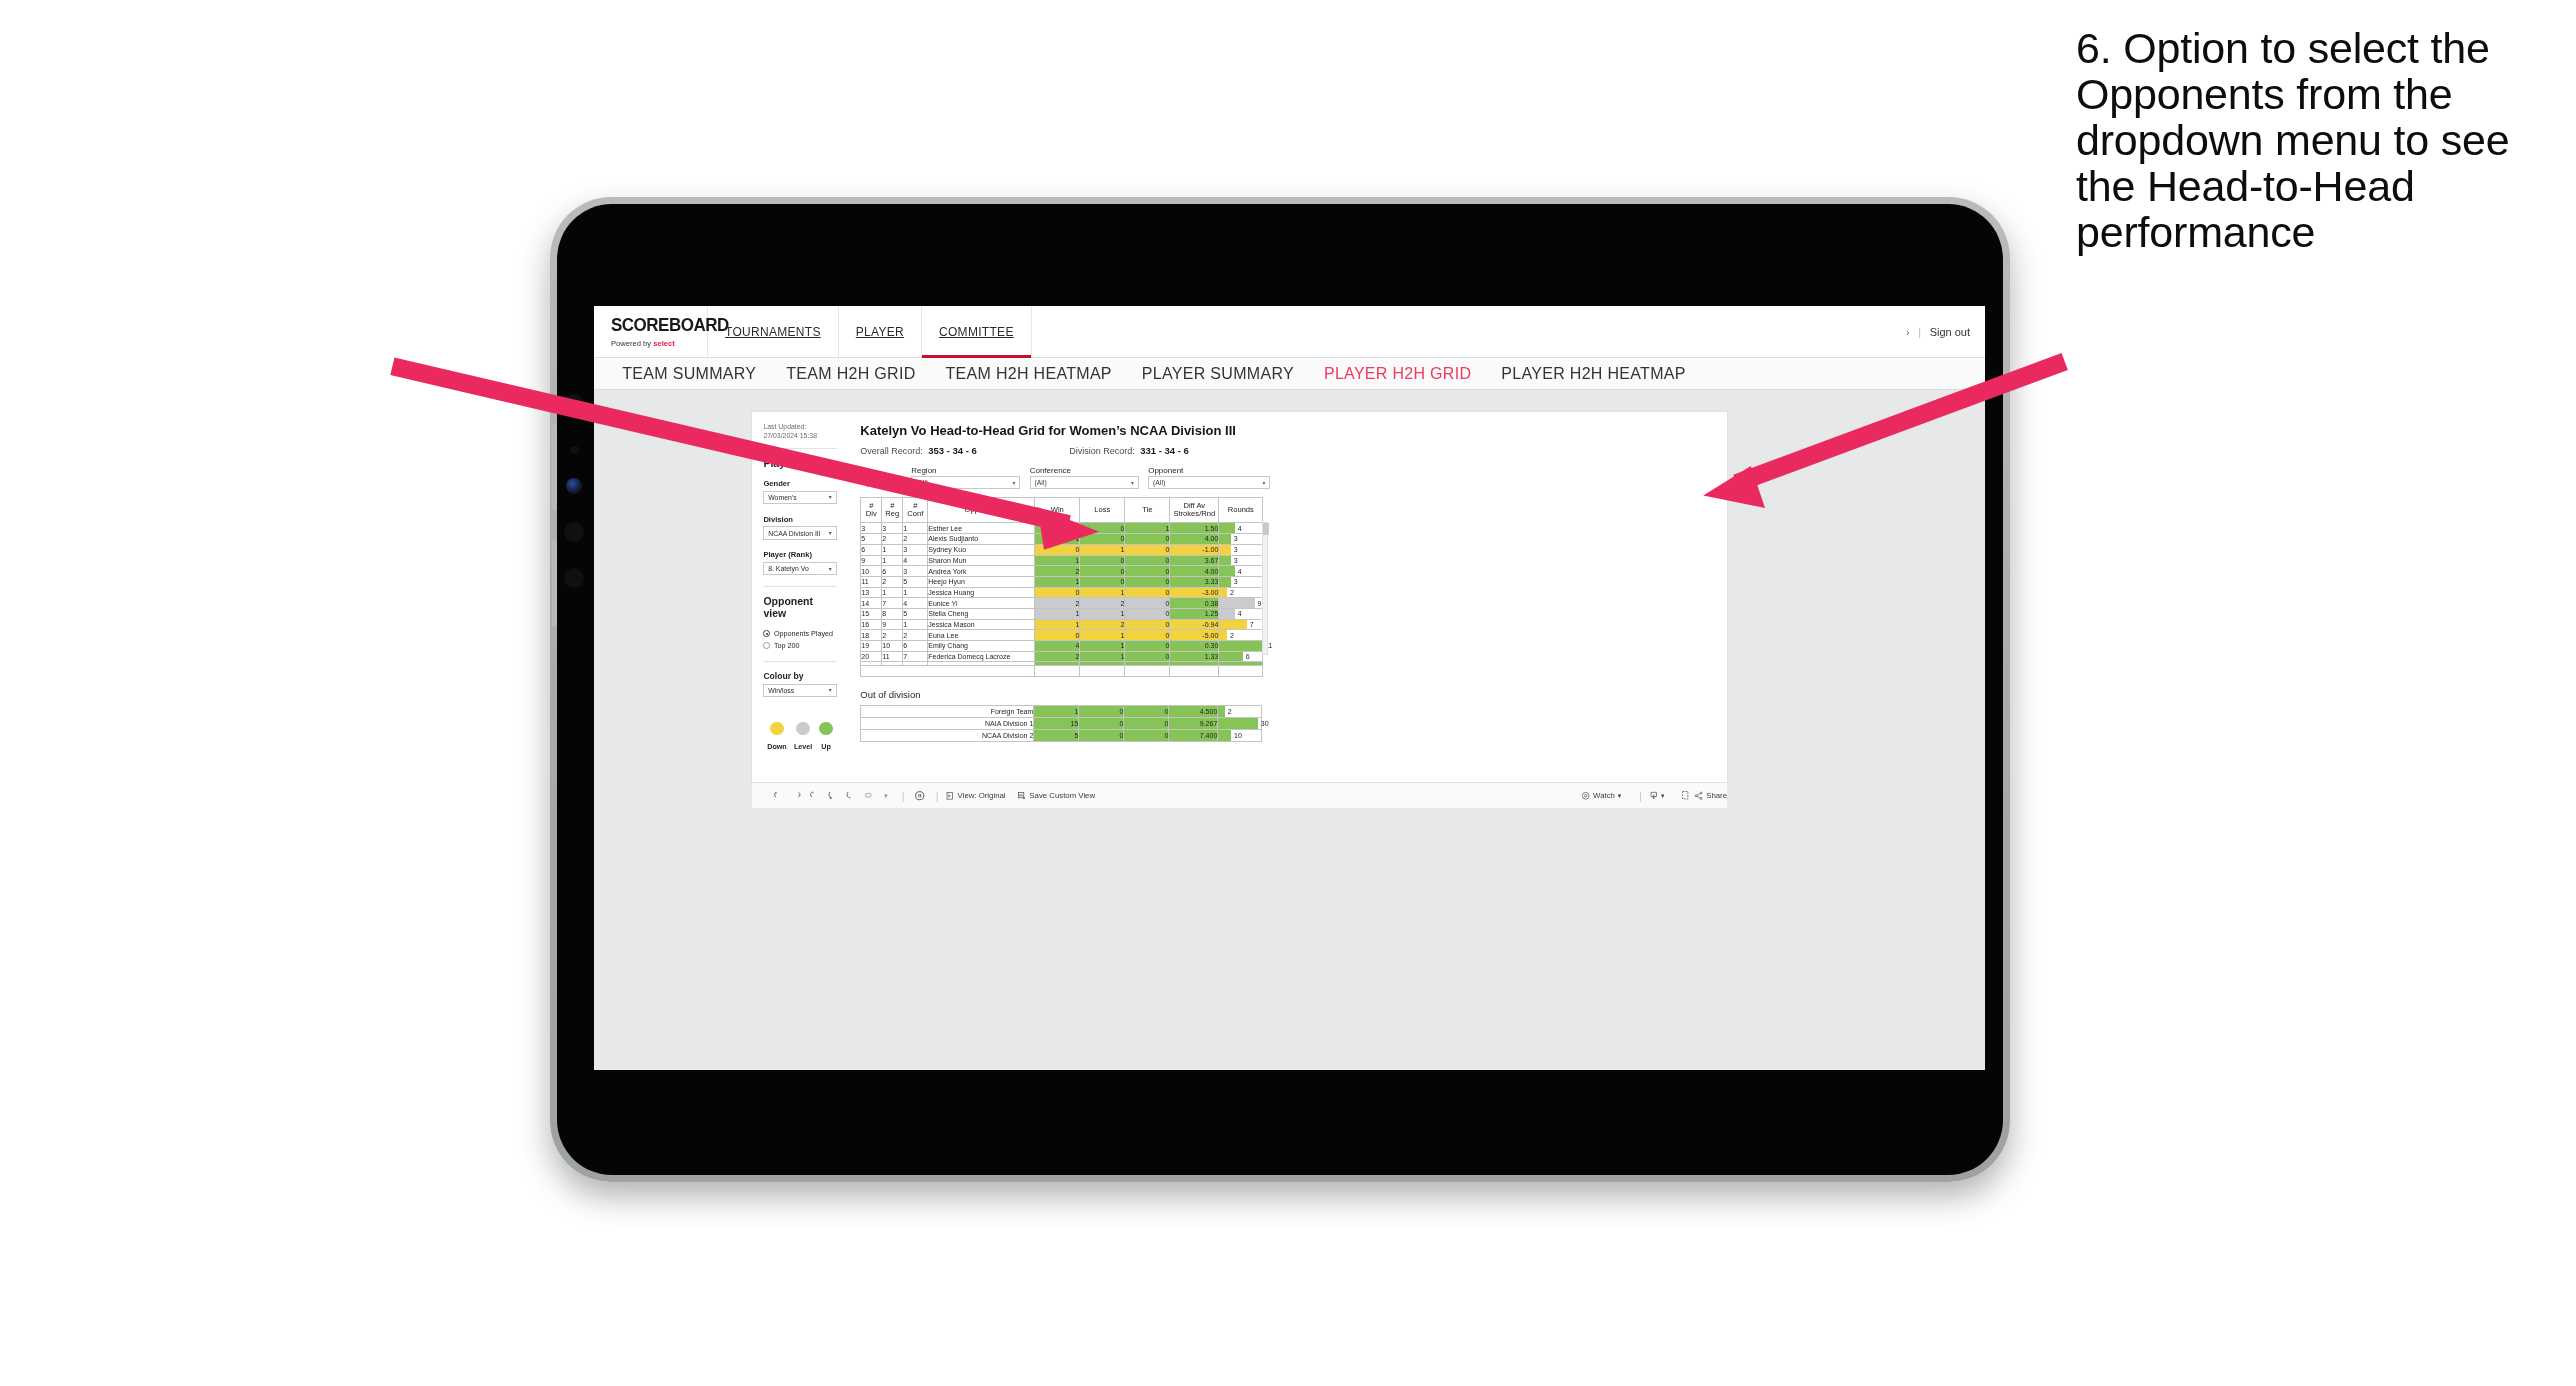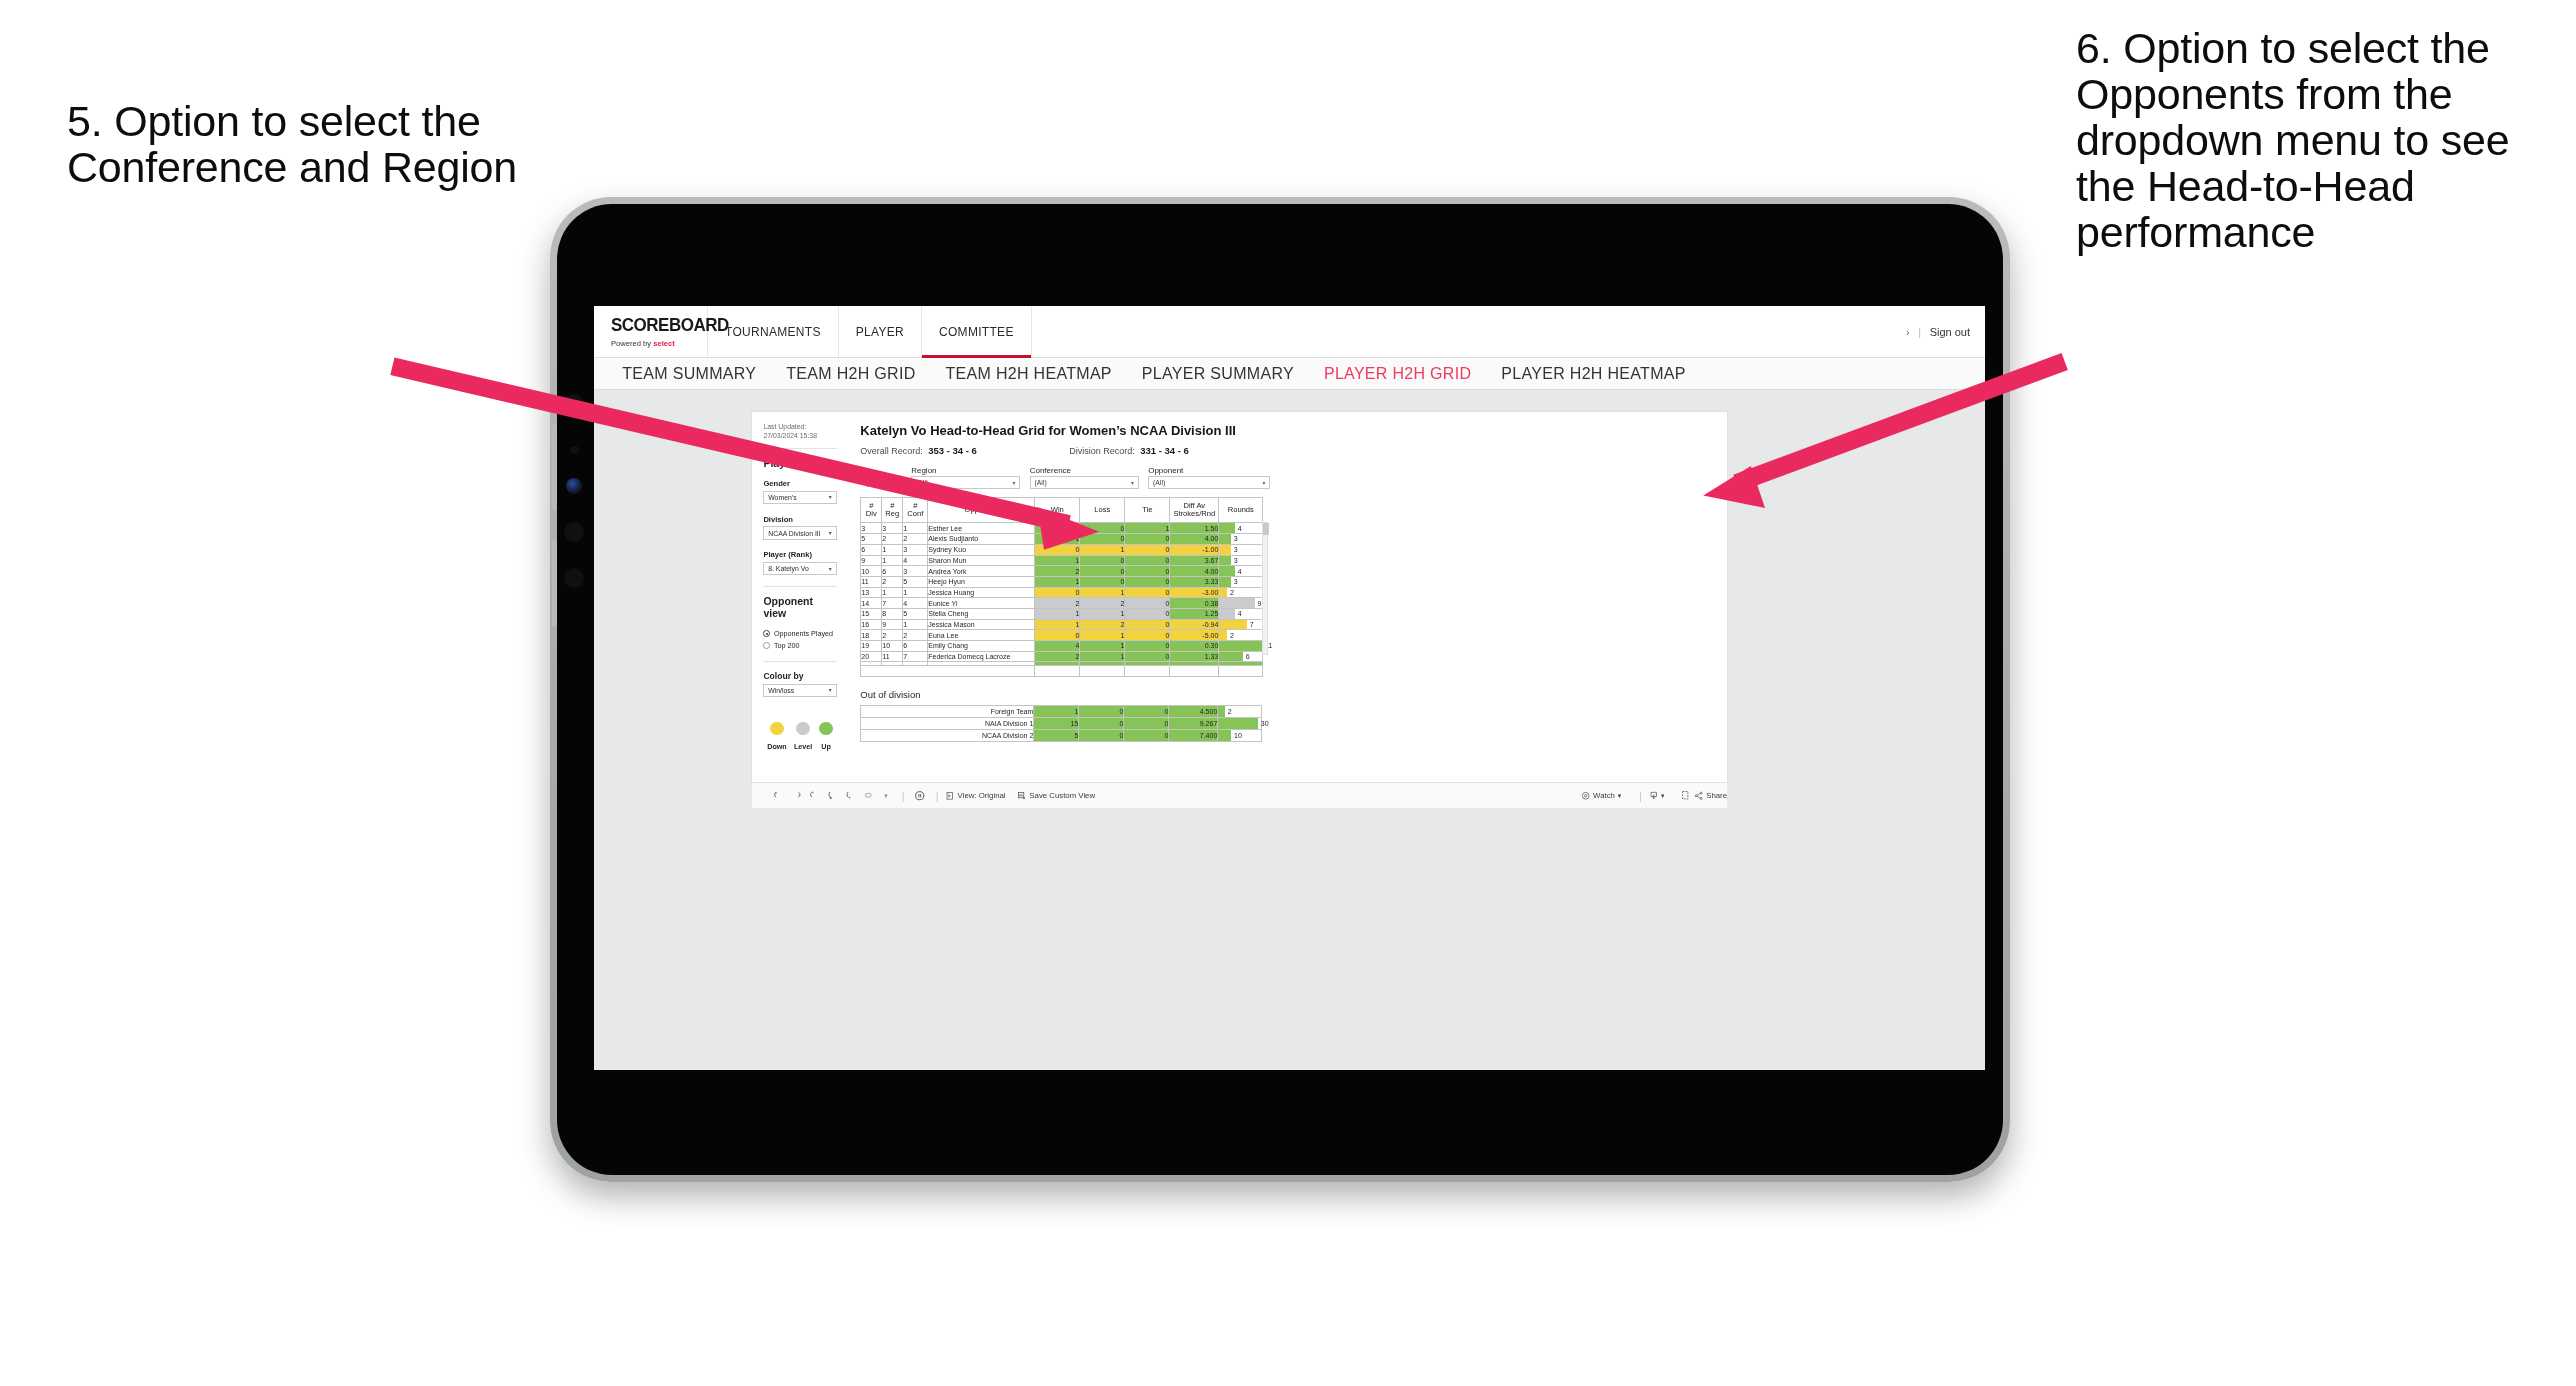--- a/index.html
+++ b/index.html
@@ -78,20 +78,21 @@
     font-weight: bold; font-size: 17px; letter-spacing: -0.5px;
     color: #1a1a1a; transform: scaleY(1.12); transform-origin: left center;
   }
   .logo-sub { font-size: 7.6px; color: #333; margin-top: 3.8px; }
   .logo-sub .brand { color: #e8174b; font-weight: bold; }
   .nav-tab {
     display: flex; align-items: center; padding: 0 17px;
     font-size: 12px; color: #2b2b2b; letter-spacing: 0.3px;
     border-right: 1px solid #e6e6e6; cursor: pointer;
     position: relative;
+    text-decoration: underline;
   }
   .nav-tab.active::after {
     content: ""; position: absolute; left: 0; right: 0; bottom: -1px;
     height: 2.9px; background: #c8102e;
   }
   #topnav-right {
     margin-left: auto; display: flex; align-items: center;
     padding-right: 15px; gap: 8.6px; font-size: 11px; color: #333;
   }
   .chev { color: #666; font-size: 10.5px; }
@@ -212,21 +213,20 @@
   .tb-ico { width: 18px; display: flex; align-items: center; justify-content: center; cursor: pointer; }
   .tb-sep { color: #c7c7c7; margin: 0 6.7px; font-size: 10.5px; }
   .tb-item { display: flex; align-items: center; gap: 2.9px; margin-right: 11.4px; cursor: pointer; white-space: nowrap; }
   .tb-spacer { flex: 1; }
 </style>
 </head>
 <body>
 
 <div id="root">
 
-  <div class="annot" id="annot-left">5. Option to select the Conference and Region</div>
   <div class="annot" id="annot-right">6. Option to select the Opponents from the dropdown menu to see the Head-to-Head performance</div>
 
   <div id="tablet">
     <div id="tablet-inner">
       <div class="tab-btn" id="btn-a"></div>
       <div class="tab-btn" id="btn-b"></div>
       <div class="cam" id="cam1"></div>
       <div class="cam" id="cam2"></div>
       <div class="cam" id="cam3"></div>
       <div class="cam" id="cam4"></div>

